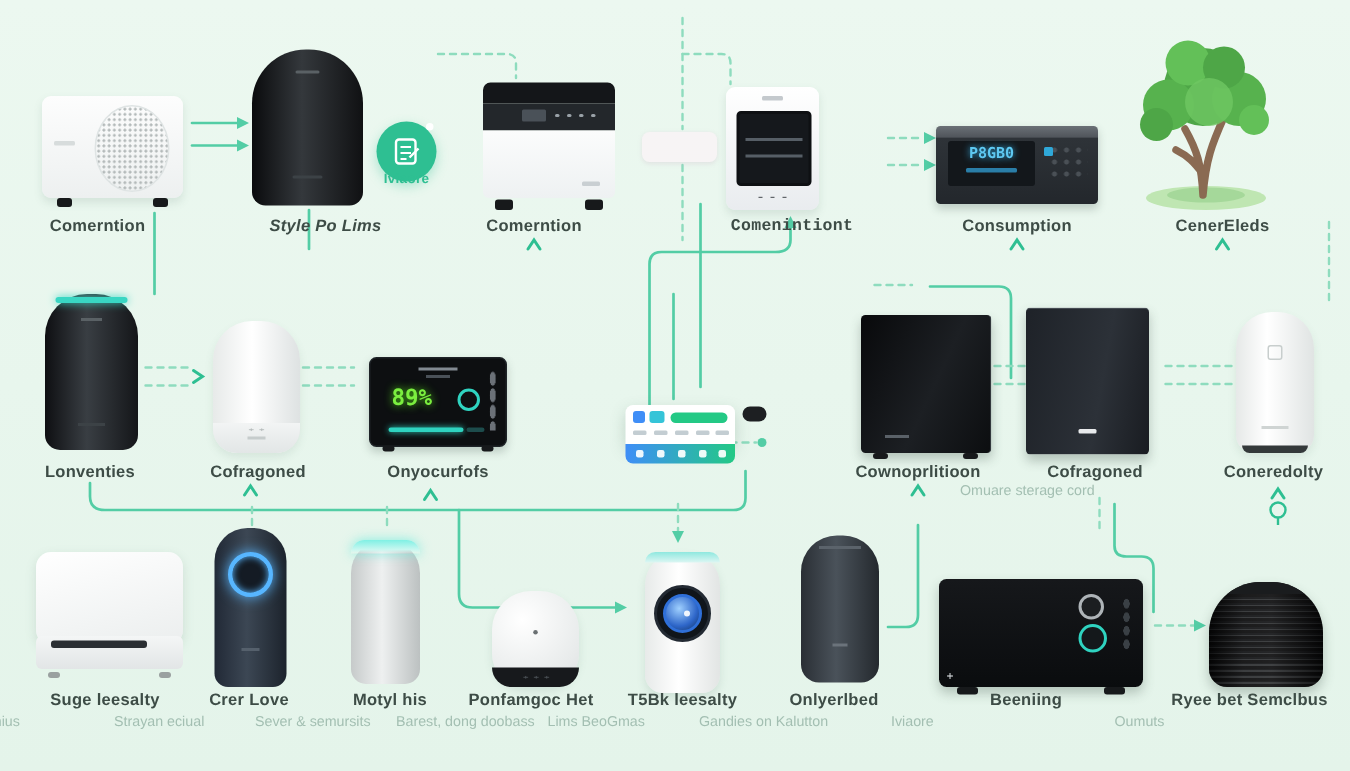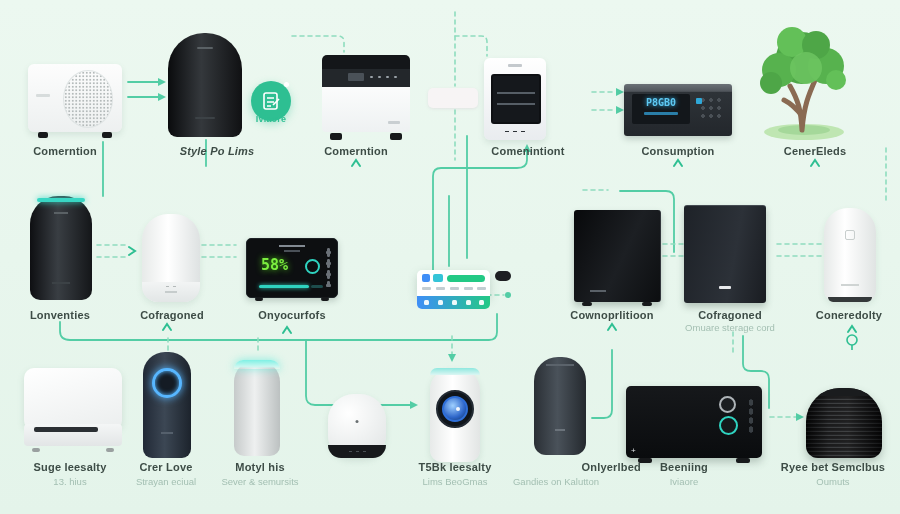--- a/index.html
+++ b/index.html
@@ -2,21 +2,21 @@
 <html><head>
 <meta charset="utf-8">
 <style>
   html,body{margin:0;padding:0;}
   #canvas{position:relative;width:900px;height:514px;background:linear-gradient(180deg,#ecf8f0,#e4f4ea);
     font-family:"Liberation Sans",sans-serif;overflow:hidden;}
   svg.wires{position:absolute;left:0;top:0;z-index:1;}
   .dev{position:absolute;z-index:2;}
   .lbl{position:absolute;z-index:3;width:170px;transform:translateX(-50%);text-align:center;
     font-size:11px;font-weight:700;color:#3d4c46;letter-spacing:.2px;}
-  .sub{position:absolute;z-index:3;width:180px;transform:translateX(-50%);text-align:center;
+  .sub{position:absolute;z-index:3;width:180px;transform:translateX(-50%);text-align:left;
     font-size:9.5px;font-weight:400;color:#a3bfb2;}
   .badge-lbl{font-size:9px;color:#2ebf92;font-weight:700;}
   .foot{position:absolute;background:#17191b;border-radius:2px;}
   
   .hp{left:28px;top:64px;width:94px;height:74px;}
   .hp .body{position:absolute;inset:0 0 6px 0;background:linear-gradient(180deg,#fdfdfd,#edf0f0);border-radius:6px;box-shadow:0 3px 6px rgba(90,120,105,.15);}
   .hp .grille{position:absolute;right:9px;top:6px;width:48px;height:56px;border-radius:50%;border:1px solid #dfe4e4;
     background-image:radial-gradient(#b4baba .8px,transparent 1.1px);background-size:3.5px 3.5px;}
   .hp .tag{position:absolute;left:8px;top:30px;width:14px;height:3px;background:#d7dcdc;border-radius:1px;}
   
@@ -309,21 +309,21 @@
 
   <div class="dev hum">
     <div class="base"></div>
     <div class="dots"></div>
     <div class="slot"></div>
   </div>
 
   <div class="dev pan">
     <div class="t1"></div>
     <div class="t2"></div>
-    <div class="digits">58%</div>
+    <div class="digits">89%</div>
     <div class="gauge"></div>
     <div class="bar"></div>
     <div class="bar2"></div>
     <div class="col"></div>
     <div class="foot" style="left:8px;bottom:-4px;width:8px;height:4px;"></div>
     <div class="foot" style="right:8px;bottom:-4px;width:8px;height:4px;"></div>
   </div>
 
   <div class="dev card">
     <div class="b"></div>
@@ -407,40 +407,42 @@
 
   <div class="dev rib">
     <div class="shade"></div>
     <div class="cap"></div>
   </div>
 
   <div class="lbl" style="left:65px;top:145px;">Comerntion</div>
   <div class="lbl" style="left:217px;top:145px;font-style:italic;">Style Po Lims</div>
   <div class="lbl badge-lbl" style="left:271px;top:114px;">Iviaore</div>
   <div class="lbl" style="left:356px;top:145px;">Comerntion</div>
-  <div class="lbl" style="left:528px;top:145px;">Comenintiont</div>
+  <div class="lbl" style="left:528px;top:145px;font-family:Liberation Mono, monospace;">Comenintiont</div>
   <div class="lbl" style="left:678px;top:145px;">Consumption</div>
   <div class="lbl" style="left:815px;top:145px;">CenerEleds</div>
 
   <div class="lbl" style="left:60px;top:309px;">Lonventies</div>
   <div class="lbl" style="left:172px;top:309px;">Cofragoned</div>
   <div class="lbl" style="left:612px;top:309px;">Cownoprlitioon</div>
   <div class="lbl" style="left:292px;top:309px;">Onyocurfofs</div>
   <div class="lbl" style="left:730px;top:309px;">Cofragoned</div>
   <div class="sub" style="left:730px;top:322px;">Omuare sterage cord</div>
   <div class="lbl" style="left:849px;top:309px;">Coneredolty</div>
 
   <div class="lbl" style="left:70px;top:461px;">Suge leesalty</div>
   <div class="sub" style="left:70px;top:476px;">13. hius</div>
   <div class="lbl" style="left:166px;top:461px;">Crer Love</div>
   <div class="sub" style="left:166px;top:476px;">Strayan eciual</div>
   <div class="lbl" style="left:260px;top:461px;">Motyl his</div>
   <div class="sub" style="left:260px;top:476px;">Sever &amp; semursits</div>
+  <div class="lbl" style="left:354px;top:461px;">Ponfamgoc Het</div>
+  <div class="sub" style="left:354px;top:476px;">Barest, dong doobass</div>
   <div class="lbl" style="left:455px;top:461px;">T5Bk leesalty</div>
   <div class="sub" style="left:455px;top:476px;">Lims BeoGmas</div>
-  <div class="lbl" style="left:556px;top:461px;text-align:right;">Onlyerlbed</div>
+  <div class="lbl" style="left:556px;top:461px;">Onlyerlbed</div>
   <div class="sub" style="left:556px;top:476px;">Gandies on Kalutton</div>
   <div class="lbl" style="left:684px;top:461px;">Beeniing</div>
   <div class="sub" style="left:684px;top:476px;">Iviaore</div>
   <div class="lbl" style="left:833px;top:461px;">Ryee bet Semclbus</div>
   <div class="sub" style="left:833px;top:476px;">Oumuts</div>
 
 </div>
 
 </body></html>

